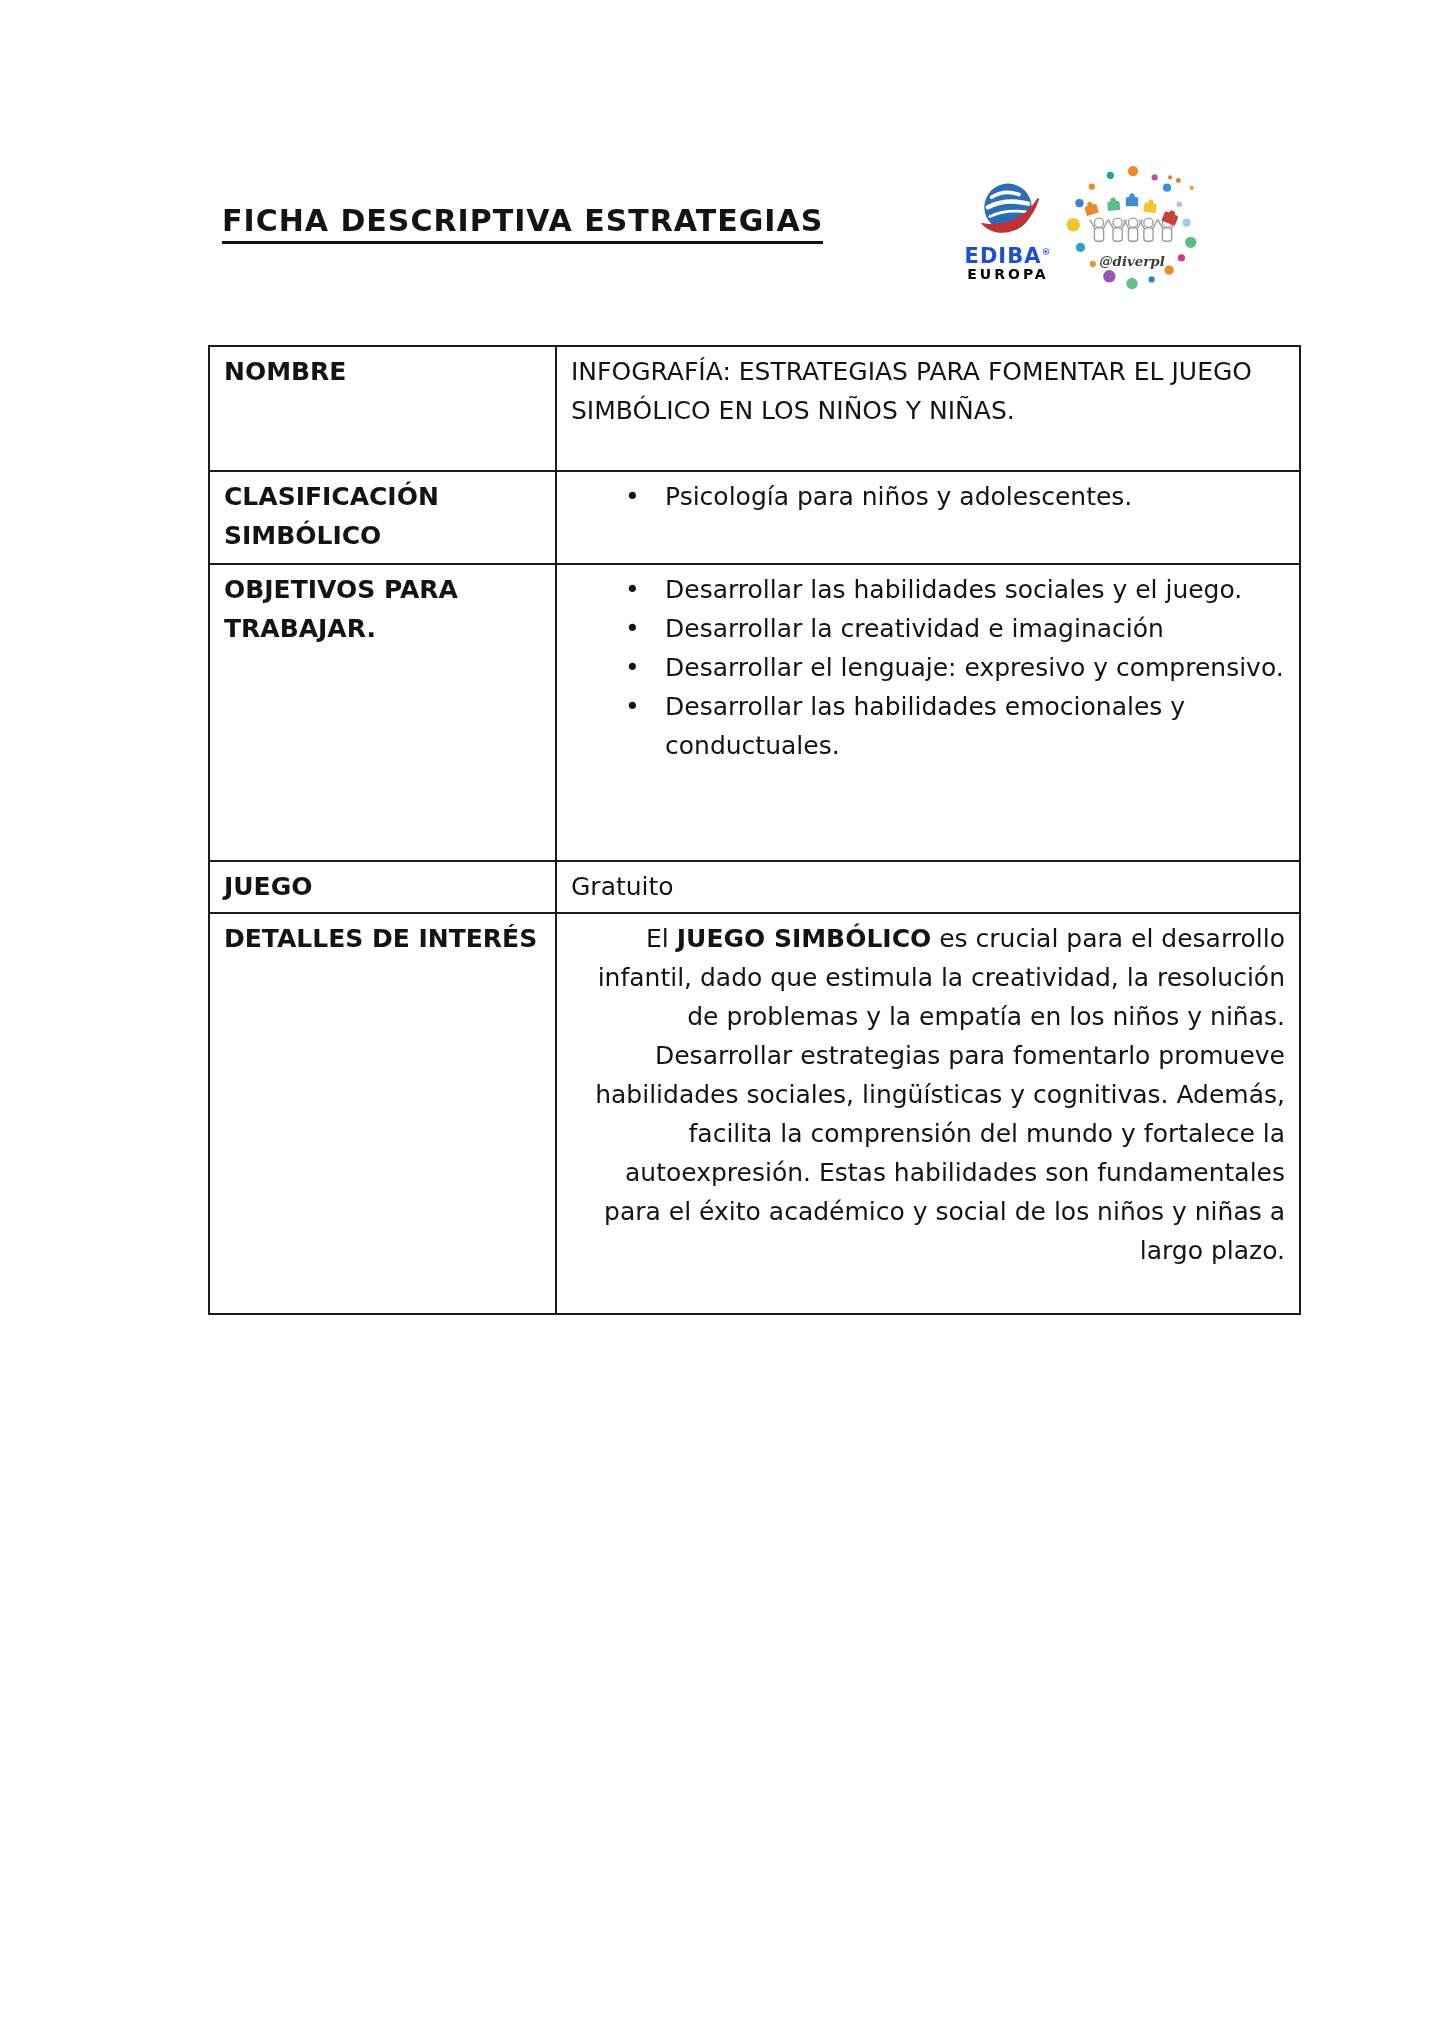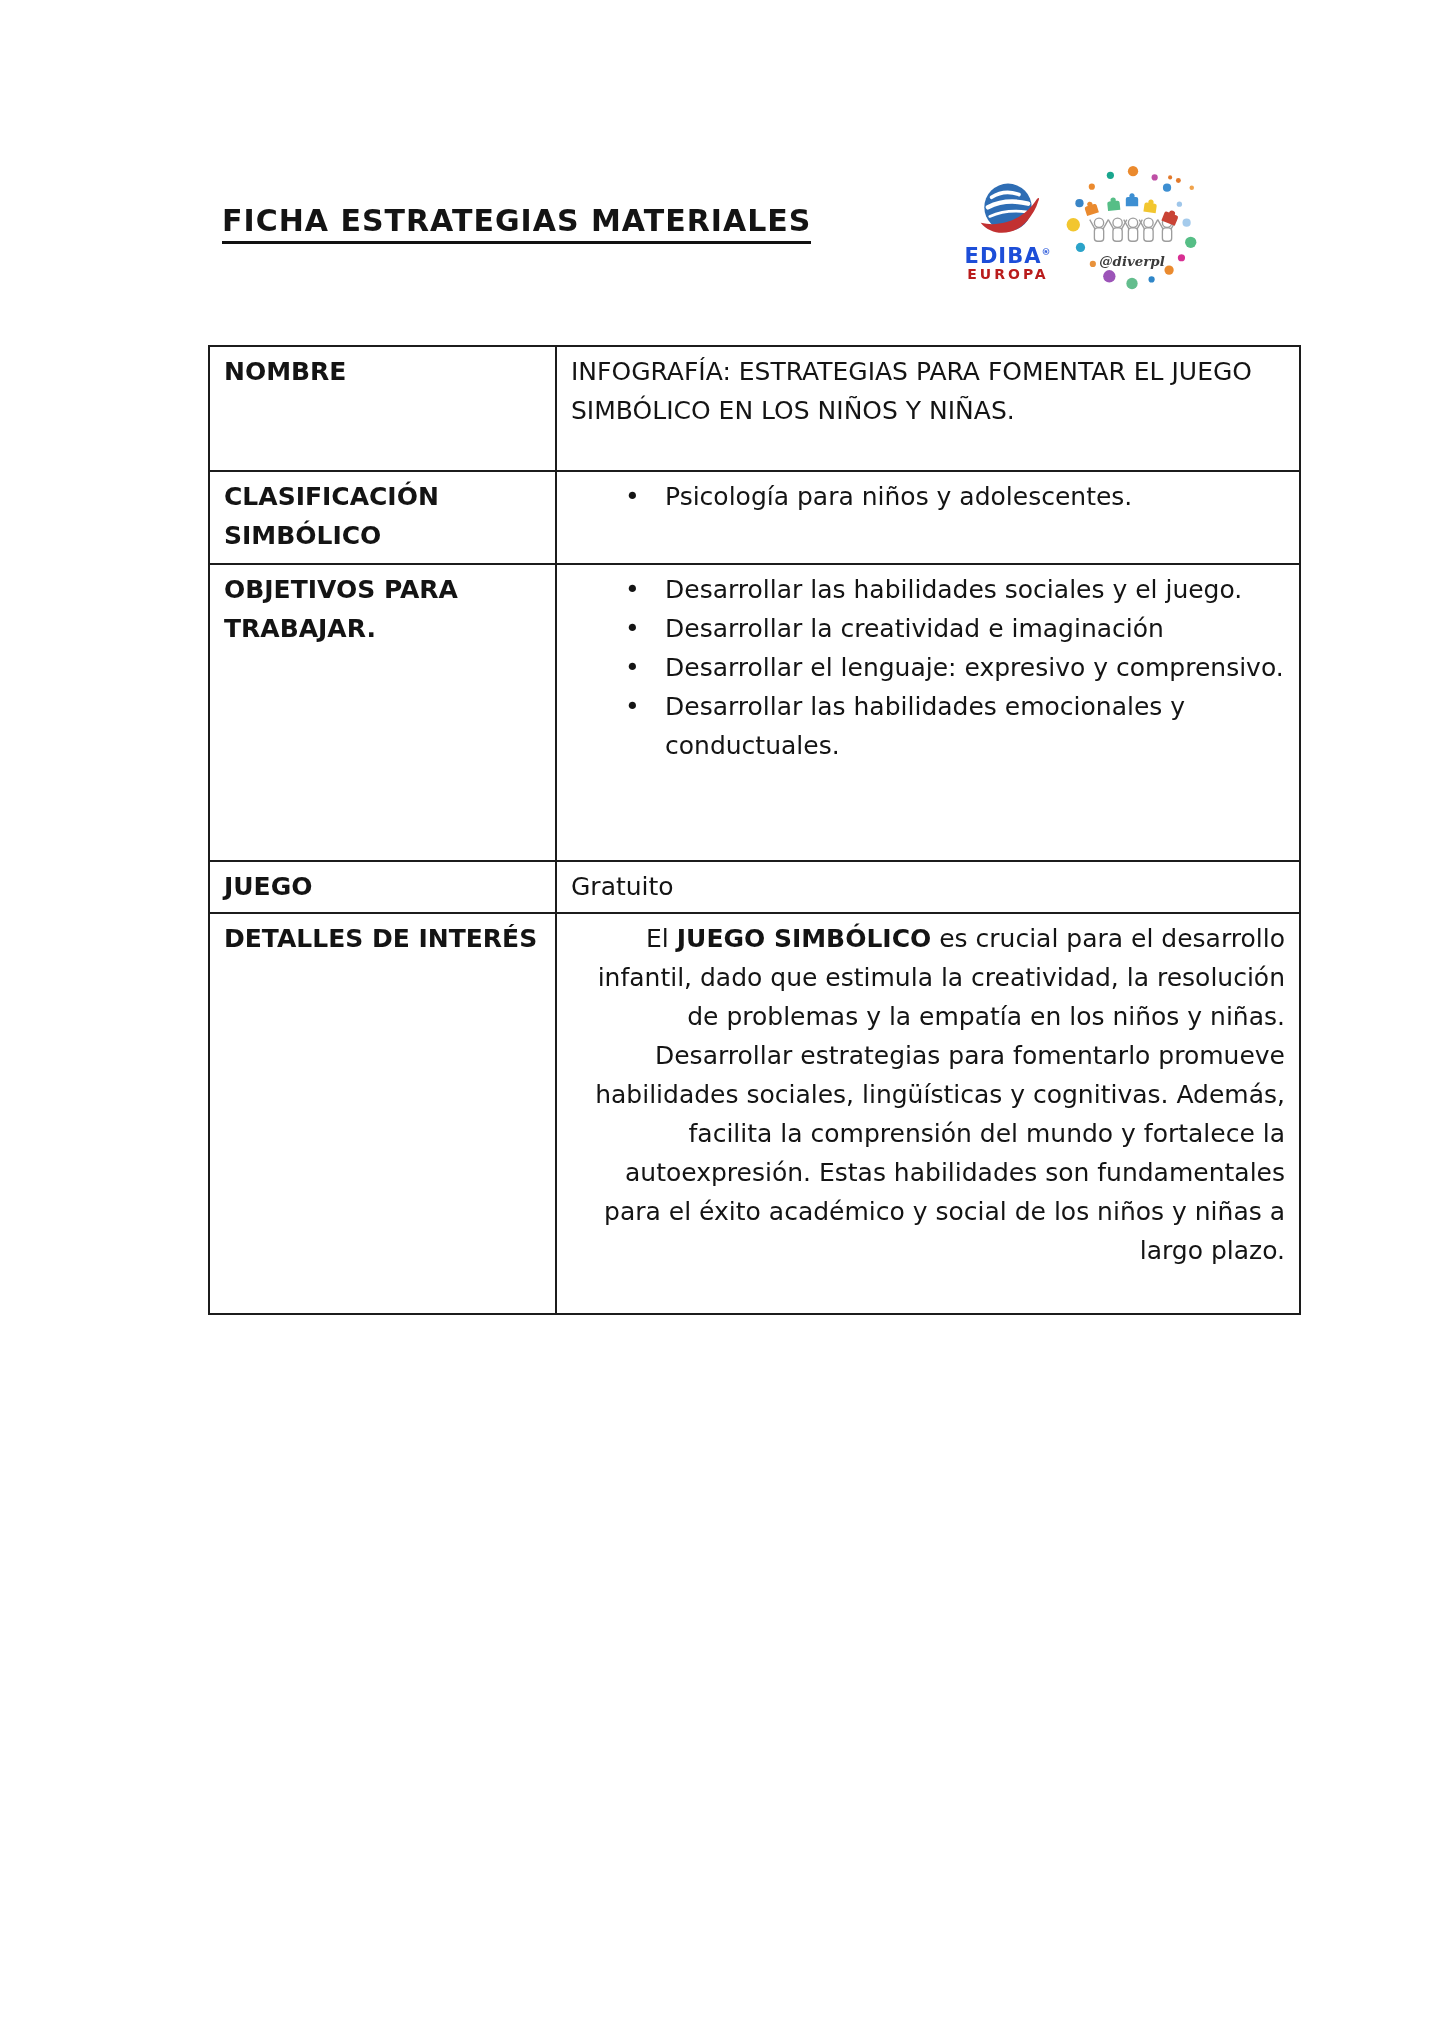--- a/index.html
+++ b/index.html
@@ -19,21 +19,21 @@
   }
   .ediba-logo{
     position:absolute;left:952px;top:180px;width:112px;text-align:center;
   }
   .ediba-logo svg{display:block;margin:0 auto;}
   .ediba-brand{
     font-size:21px;font-weight:700;color:#1d4ed8;letter-spacing:1px;line-height:20px;margin-top:2px;
   }
   .ediba-brand sup{font-size:9px;}
   .ediba-region{
-    font-size:14px;font-weight:700;color:#b91c1c;letter-spacing:3px;line-height:16px;
+    font-size:14px;font-weight:700;color:#000000;letter-spacing:3px;line-height:16px;
   }
   .diver-logo{position:absolute;left:1064px;top:164px;width:136px;height:136px;}
 
   
   table.ficha{
     position:absolute;left:208px;top:345px;width:1031px;
     border-collapse:collapse;table-layout:fixed;padding-left:43px;
   }
   table.ficha td{
     border:2px solid #1c1c1c;vertical-align:top;
@@ -57,21 +57,21 @@
     font-size:25px;
   }
   .para{margin:0;text-align:right;}
   .bold-inline{font-weight:700;}
 </style>
 </head>
 <body>
 
 <div class="page">
 
-  <h1 class="title">FICHA ESTRATEGIAS MATERIALES</h1>
+  <h1 class="title">FICHA DESCRIPTIVA ESTRATEGIAS</h1>
 
   <div class="ediba-logo">
     <svg width="82" height="60" viewBox="0 0 90 64">
       <circle cx="45" cy="29" r="26" fill="#2E6DB4"></circle>
       <path d="M27,18 q14,-9 30,-3" stroke="#ffffff" stroke-width="4" fill="none" stroke-linecap="round"></path>
       <path d="M23,29 q20,-10 44,-4" stroke="#ffffff" stroke-width="5" fill="none" stroke-linecap="round"></path>
       <path d="M25,39 q18,-8 40,-5" stroke="#ffffff" stroke-width="3" fill="none" stroke-linecap="round"></path>
       <path d="M15,46 C28,62 52,60 66,44 C72,37 76,30 78,23 C80,19 79,17 76,21 C64,40 40,52 15,46 Z" fill="#C23131"></path>
     </svg>
     <div class="ediba-brand"><span>EDIBA</span><sup>®</sup></div>

